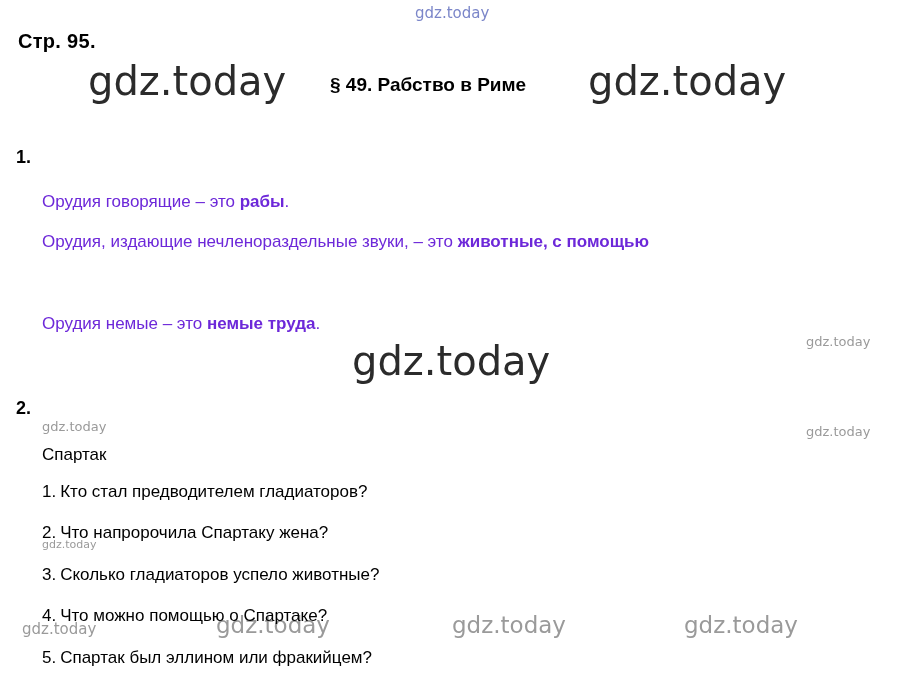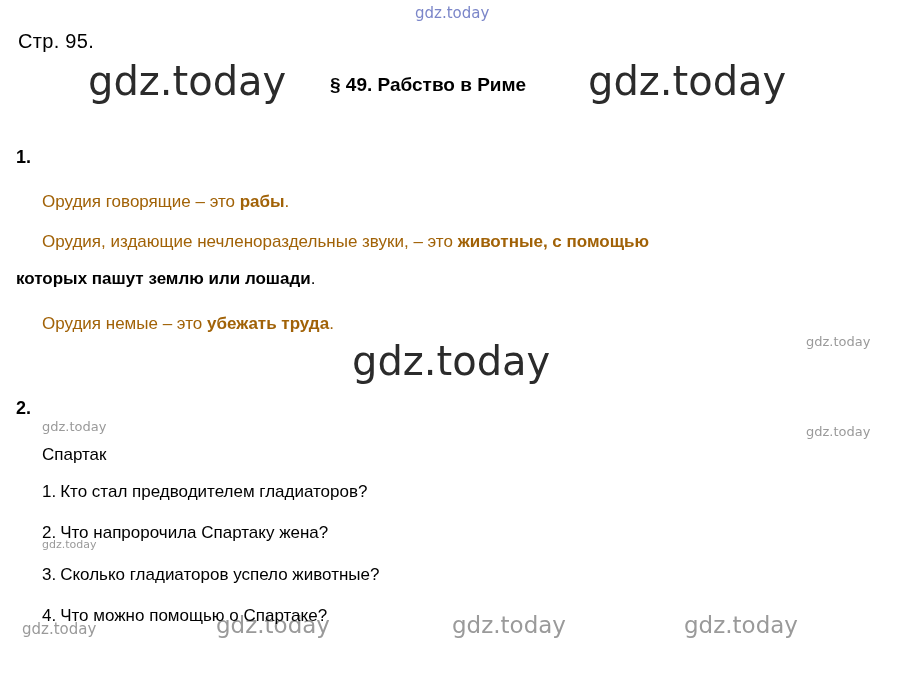--- a/index.html
+++ b/index.html
@@ -37,21 +37,21 @@
     color: #2b2b2b;
     font-weight: 400;
   }
 
   
   .page-number {
     position: absolute;
     left: 18px;
     top: 30px;
     font-size: 20px;
-    font-weight: normal;
+    font-weight: bold;
     letter-spacing: 0.3px;
   }
 
   
   .title {
     position: absolute;
     left: 330px;
     top: 74px;
     font-size: 19px;
     font-weight: bold;
@@ -67,21 +67,21 @@
   }
   #marker1 { top: 147px; }
   #marker2 { top: 398px; }
 
   
   .para {
     position: absolute;
     left: 42px;
     font-size: 17px;
     line-height: 1.45;
-    color: #a16207;
+    color: #6d28d9;
   }
   .para b { font-weight: bold; }
 
   #p1 { top: 190px; width: 860px; }
   #p2 {
     top: 230px;
     width: 876px;
     text-align: justify;
     text-justify: inter-word;
   }
@@ -156,40 +156,40 @@
   <div class="marker" id="marker1">1.</div>
 
   <div class="para" id="p1">
     <span>Орудия говорящие – это </span><b>рабы</b><span>.</span>
   </div>
 
   <div class="para" id="p2">
     <span>Орудия, издающие нечленораздельные звуки, – это </span><b>животные, с помощью</b>
   </div>
 
-  <div id="p2-line2">
-    <b>которых пашут землю или лошади</b><span style="font-weight:normal">.</span>
-  </div>
 
   <div class="para" id="p3">
-    <span>Орудия немые – это </span><b>убежать труда</b><span>.</span>
+    <span>Орудия немые – это </span><b>немые труда</b><span>.</span>
   </div>
 
   <div class="marker" id="marker2">2.</div>
 
   <div class="subtitle">Спартак</div>
 
   <ul class="qlist">
     <li>
       <span class="qnum">1.</span><span>Кто стал предводителем гладиаторов?</span>
     </li>
     <li>
       <span class="qnum">2.</span><span>Что напророчила Спартаку жена?</span>
     </li>
     <li>
       <span class="qnum">3.</span><span>Сколько гладиаторов успело животные?</span>
     </li>
     <li>
       <span class="qnum">4.</span><span>Что можно помощью о Спартаке?</span>
     </li>
+    <li>
+      <span class="qnum">5.</span><span>Спартак был эллином или фракийцем?</span>
+    </li>
   </ul>
 
 </div>
 
 </body></html>

